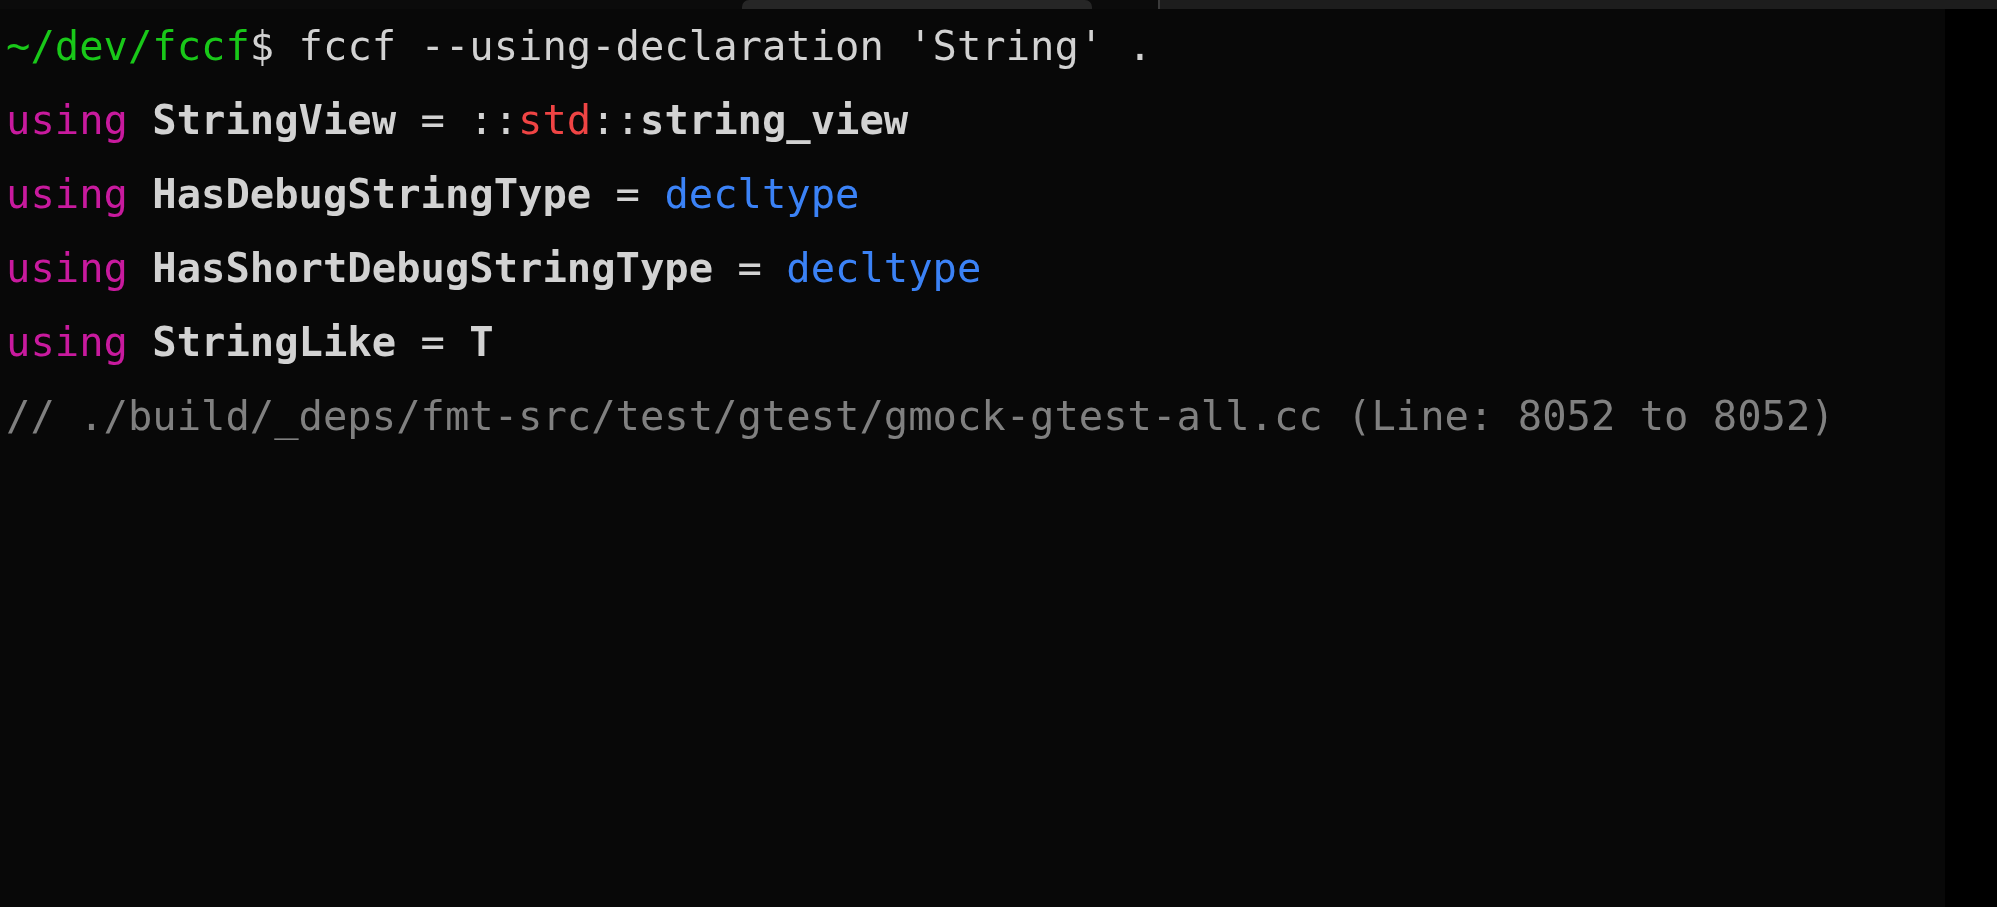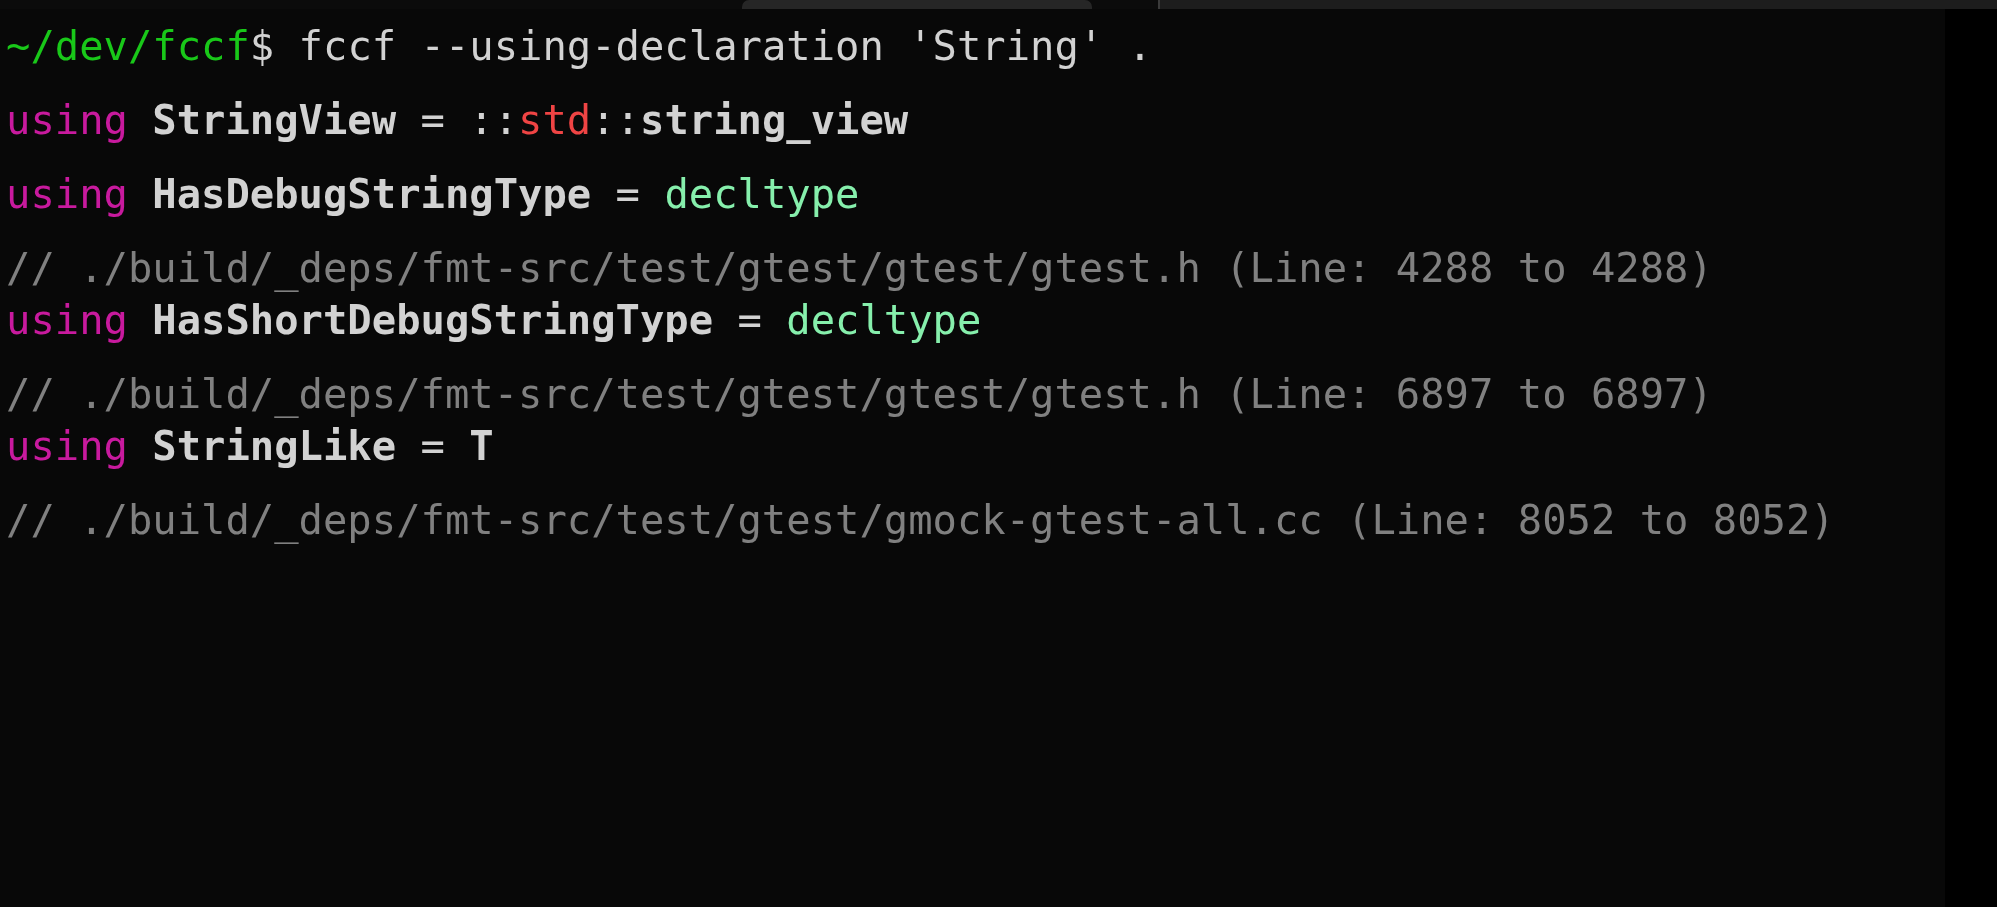--- a/index.html
+++ b/index.html
@@ -71,21 +71,21 @@
     white-space: pre;
     letter-spacing: 0px;
     height: 52px;
   }
   .line.blank { height: 22px; }
 
   .c-prompt  { color: #19c819; }
   .c-text    { color: #d2d2d2; }
   .c-comment { color: #808080; }
   .c-keyword { color: #c81a9e; margin-top: 44px; }
-  .c-type    { color: #86efac; }
+  .c-type    { color: #3b82f6; }
   .c-ns      { color: #ef4444; }
   .c-ident   { color: #d2d2d2; font-weight: bold; }
   .c-punct   { color: #d2d2d2; }
 </style>
 </head>
 <body>
 
 <div class="tabstrip">
   <div class="tab-active"></div>
   <div class="tab-divider"></div>
@@ -100,26 +100,24 @@
     <div class="line blank"></div>
 
     <div class="line"><span class="c-keyword">using</span><span class="c-ident"> StringView </span><span class="c-punct">= </span><span class="c-punct">::</span><span class="c-ns">std</span><span class="c-punct">::</span><span class="c-ident">string_view</span></div>
 
     <div class="line blank"></div>
 
     <div class="line"><span class="c-keyword">using</span><span class="c-ident"> HasDebugStringType </span><span class="c-punct">= </span><span class="c-type">decltype</span></div>
 
     <div class="line blank"></div>
 
-    <div class="line c-comment">// ./build/_deps/fmt-src/test/gtest/gtest/gtest.h (Line: 4288 to 4288)</div>
     <div class="line"><span class="c-keyword">using</span><span class="c-ident"> HasShortDebugStringType </span><span class="c-punct">= </span><span class="c-type">decltype</span></div>
 
     <div class="line blank"></div>
 
-    <div class="line c-comment">// ./build/_deps/fmt-src/test/gtest/gtest/gtest.h (Line: 6897 to 6897)</div>
     <div class="line"><span class="c-keyword">using</span><span class="c-ident"> StringLike </span><span class="c-punct">= </span><span class="c-ident">T</span></div>
 
     <div class="line blank"></div>
 
     <div class="line c-comment">// ./build/_deps/fmt-src/test/gtest/gmock-gtest-all.cc (Line: 8052 to 8052)</div>
 
   </div>
 </div>
 
 </body></html>

